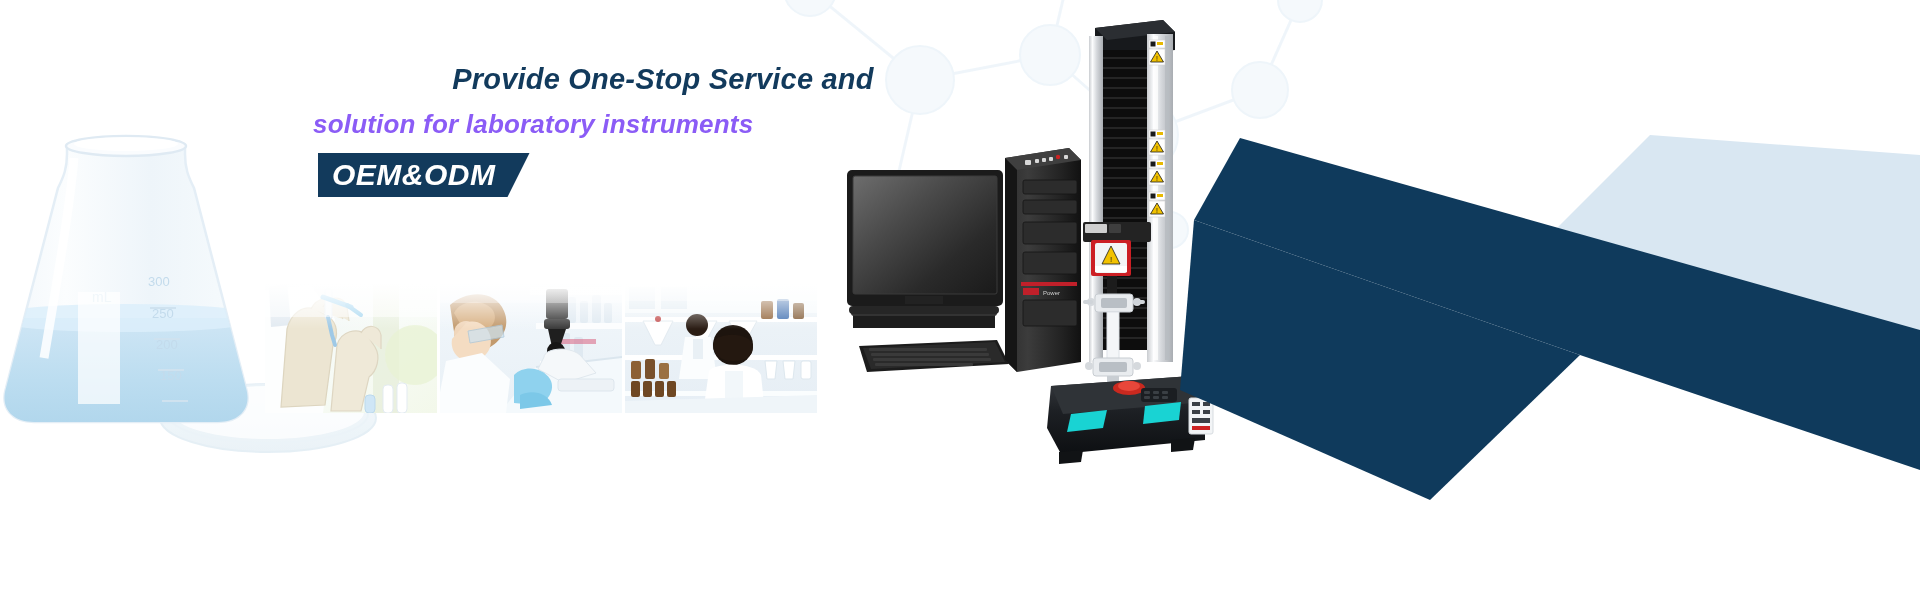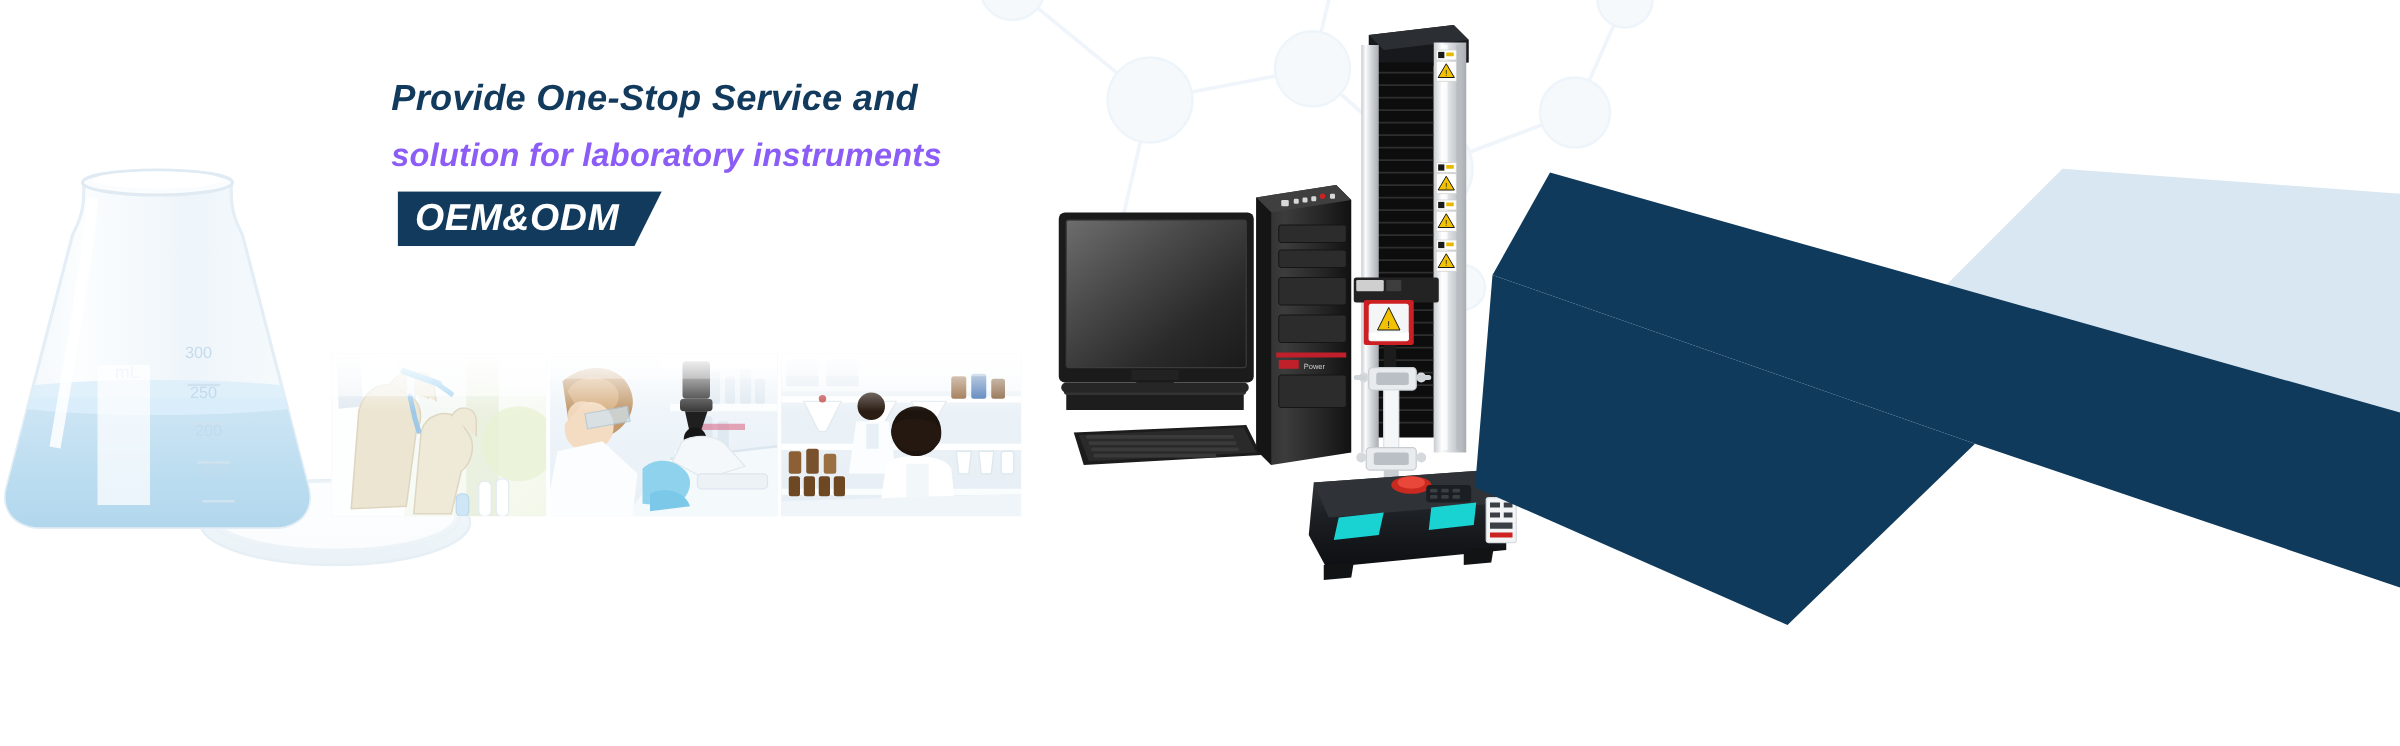--- a/index.html
+++ b/index.html
@@ -49,20 +49,21 @@
     width: 700px;
   }
   .headline-line1 {
     font-size: 29px;
     font-style: italic;
     font-weight: bold;
     color: #123a5c;
     letter-spacing: 0.2px;
     line-height: 44px;
     white-space: nowrap;
+    text-align: center;
   }
   .headline-line2 {
     font-size: 26px;
     font-style: italic;
     font-weight: bold;
     color: #8b5cf6;
     letter-spacing: 0.2px;
     line-height: 46px;
     white-space: nowrap;
   }

